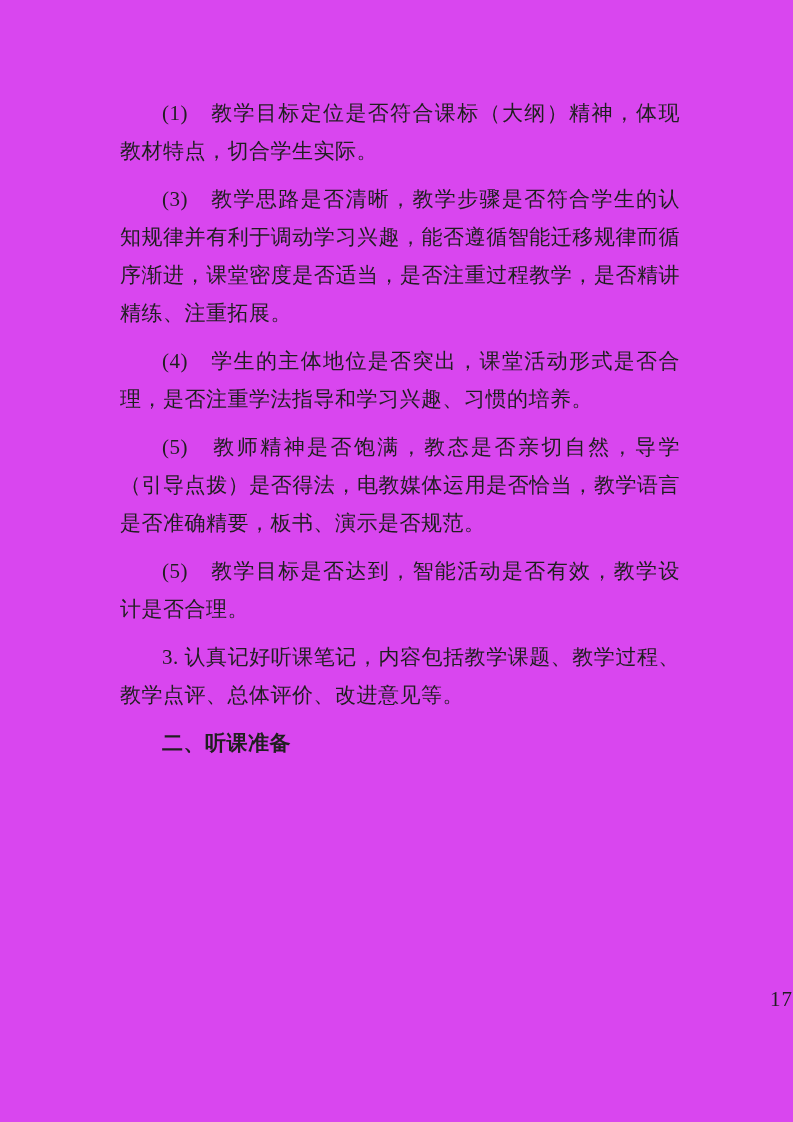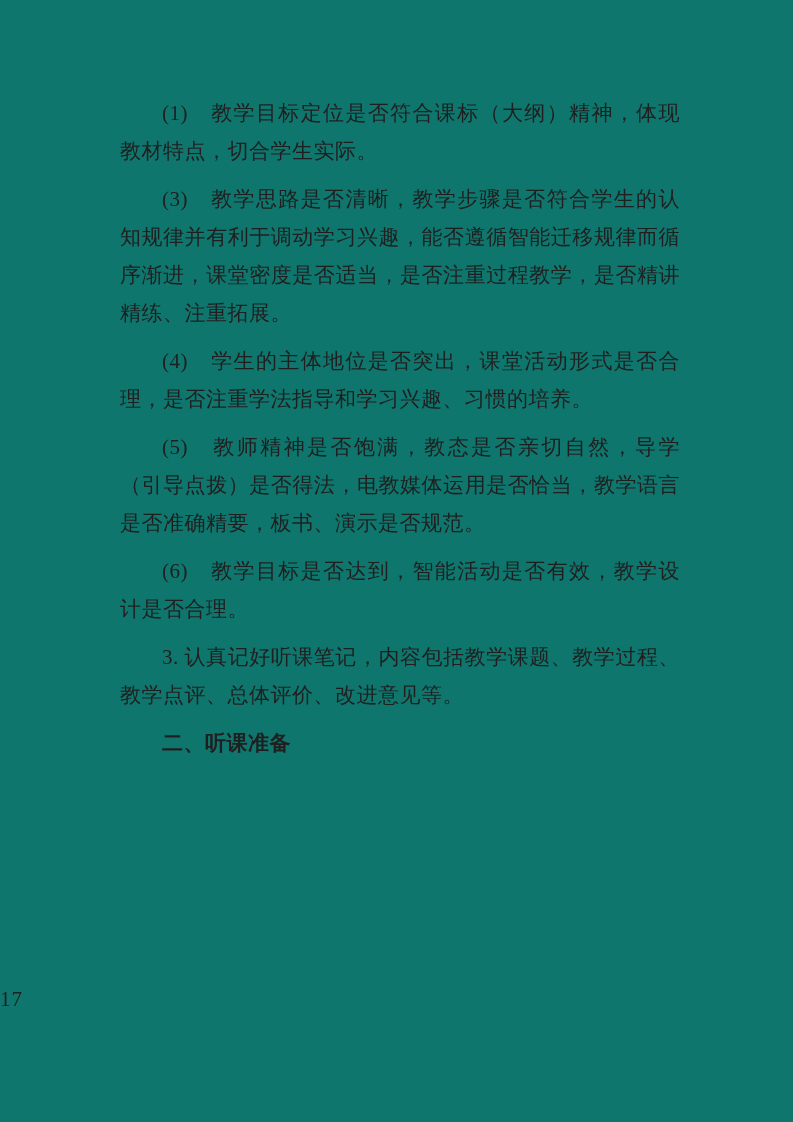--- a/index.html
+++ b/index.html
@@ -4,21 +4,21 @@
 <style>
   html, body {
     margin: 0;
     padding: 0;
     background: #ffffff;
   }
   .page {
     position: relative;
     width: 793px;
     height: 1122px;
-    background: #0f766e;
+    background: #d946ef;
     overflow: hidden;
     font-family: "Liberation Serif", serif;
     color: #1f1f1f;
   }
   .content {
     position: absolute;
     left: 120px;
     top: 94px;
     width: 560px;
   }
@@ -38,34 +38,34 @@
   .content p.heading-para {
     font-weight: bold;
     text-align: left;
     font-family: "Liberation Sans", "Liberation Serif", sans-serif;
   }
   .page-number {
     position: absolute;
     top: 985px;
     left: 0;
     width: 100%;
-    text-align: left;
+    text-align: right;
     font-size: 21px;
     line-height: 28px;
     letter-spacing: 1px;
     color: #1f1f1f;
   }
 </style>
 </head>
 <body>
 
 <div class="page">
   <div class="content">
     <p class="body-para">(1)　教学目标定位是否符合课标（大纲）精神，体现教材特点，切合学生实际。</p>
     <p class="body-para">(3)　教学思路是否清晰，教学步骤是否符合学生的认知规律并有利于调动学习兴趣，能否遵循智能迁移规律而循序渐进，课堂密度是否适当，是否注重过程教学，是否精讲精练、注重拓展。</p>
     <p class="body-para">(4)　学生的主体地位是否突出，课堂活动形式是否合理，是否注重学法指导和学习兴趣、习惯的培养。</p>
     <p class="body-para">(5)　教师精神是否饱满，教态是否亲切自然，导学（引导点拨）是否得法，电教媒体运用是否恰当，教学语言是否准确精要，板书、演示是否规范。</p>
-    <p class="body-para">(6)　教学目标是否达到，智能活动是否有效，教学设计是否合理。</p>
+    <p class="body-para">(5)　教学目标是否达到，智能活动是否有效，教学设计是否合理。</p>
     <p class="body-para">3. 认真记好听课笔记，内容包括教学课题、教学过程、教学点评、总体评价、改进意见等。</p>
     <p class="heading-para">二、听课准备</p>
   </div>
   <div class="page-number">17</div>
 </div>
 
 </body></html>

